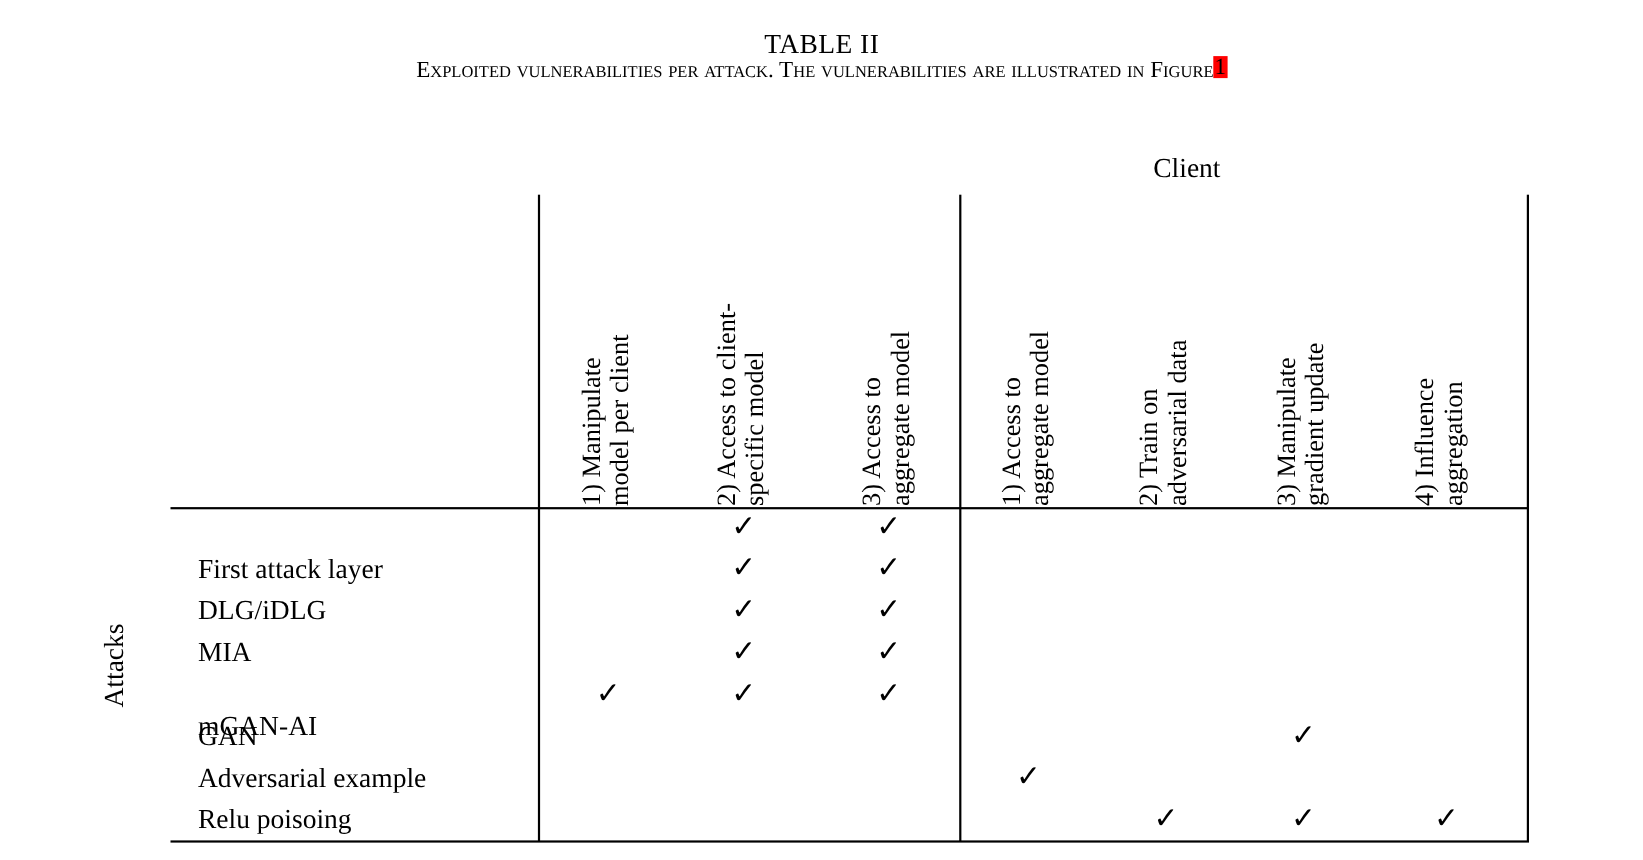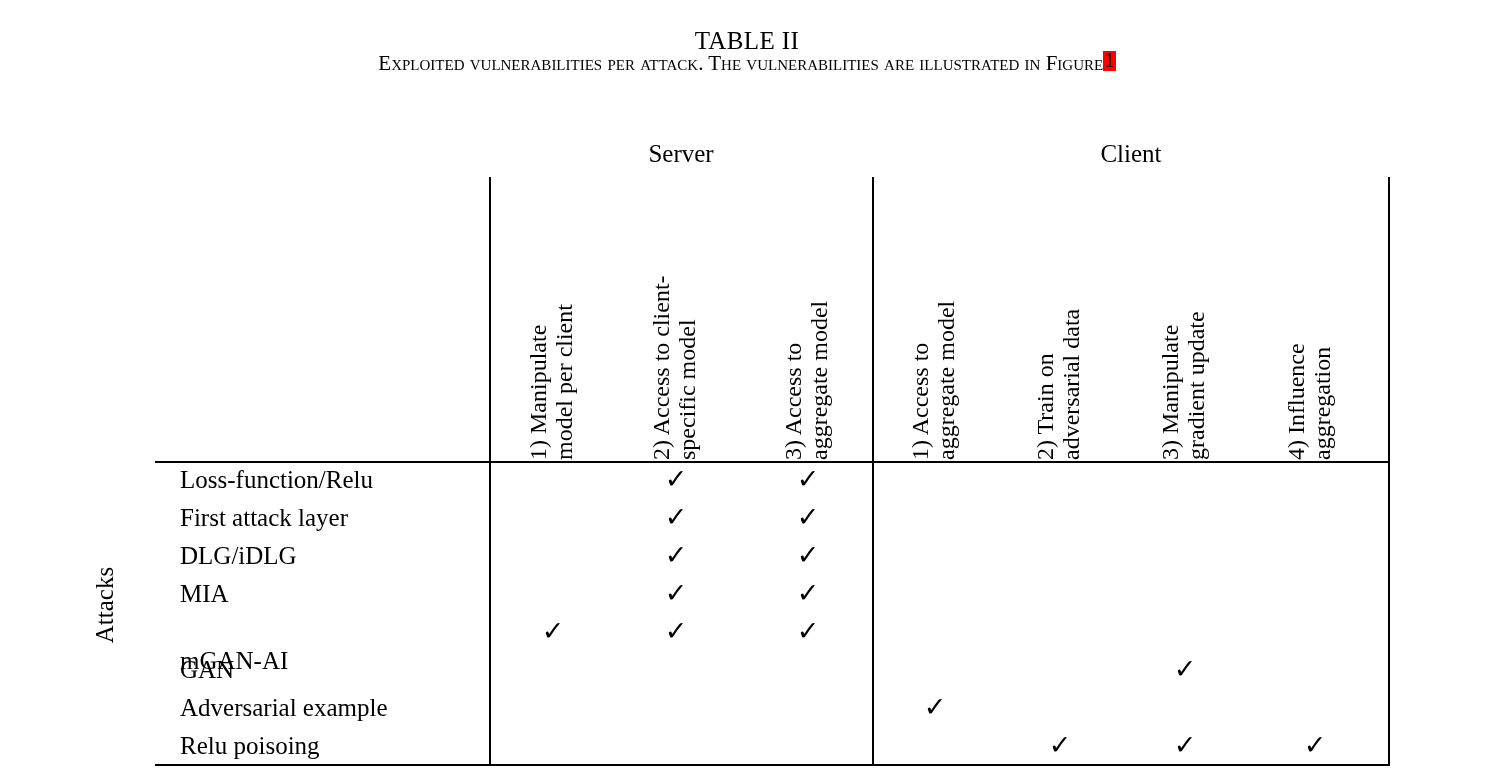--- a/index.html
+++ b/index.html
@@ -56,21 +56,21 @@
     height: 782px;
   }
 
   .group-label {
     position: absolute;
     font-size: 25px;
     text-align: center;
     line-height: 1;
   }
   #group-server { left: 489px; width: 384px; top: 141px; }
-  #group-client { left: 873px; width: 516px; top: 141px; }
+  #group-client { left: 821px; width: 516px; top: 141px; }
 
   
   .vrule {
     position: absolute;
     width: 2px;
     background: #000000;
   }
   .hrule {
     position: absolute;
     height: 2px;
@@ -128,21 +128,20 @@
 
 <div class="caption-block">
   <div class="table-number">TABLE II</div>
   <div class="table-caption">
     <span>Exploited vulnerabilities per attack. The vulnerabilities are illustrated in Figure</span><span class="ref-box">1</span>
   </div>
 </div>
 
 <div class="table-wrap">
 
-  <div class="group-label" id="group-server">Server</div>
   <div class="group-label" id="group-client">Client</div>
 
   <div class="vrule" style="left:489px;  top:177px; height:588px;"></div>
   <div class="vrule" style="left:872px;  top:177px; height:588px;"></div>
   <div class="vrule" style="left:1388px; top:177px; height:588px;"></div>
 
   <div class="hrule" style="left:155px; top:461px; width:1235px;"></div>
   <div class="hrule" style="left:155px; top:764px; width:1235px;"></div>
 
   <div class="head-zone" style="left:553px;">
@@ -217,21 +216,20 @@
     </div>
   </div>
   <div class="head-zone" style="left:1337px;">
     <div class="col-head">
       <span>aggregation</span>
     </div>
   </div>
 
   <div class="side-label">Attacks</div>
 
-  <div class="row-label" style="top:467px;">Loss-function/Relu</div>
   <div class="row-label" style="top:505px;">First attack layer</div>
   <div class="row-label" style="top:543px;text-align:center;">DLG/iDLG</div>
   <div class="row-label" style="top:581px;">MIA</div>
   <div class="row-label" style="top:648px;">mGAN-AI</div>
   <div class="row-label" style="top:657px;">GAN</div>
   <div class="row-label" style="top:695px;">Adversarial example</div>
   <div class="row-label" style="top:733px;">Relu poisoing</div>
 
   <div id="checks-layer">
       <span class="check" style="left: 676px; top: 465px;">✓</span>

